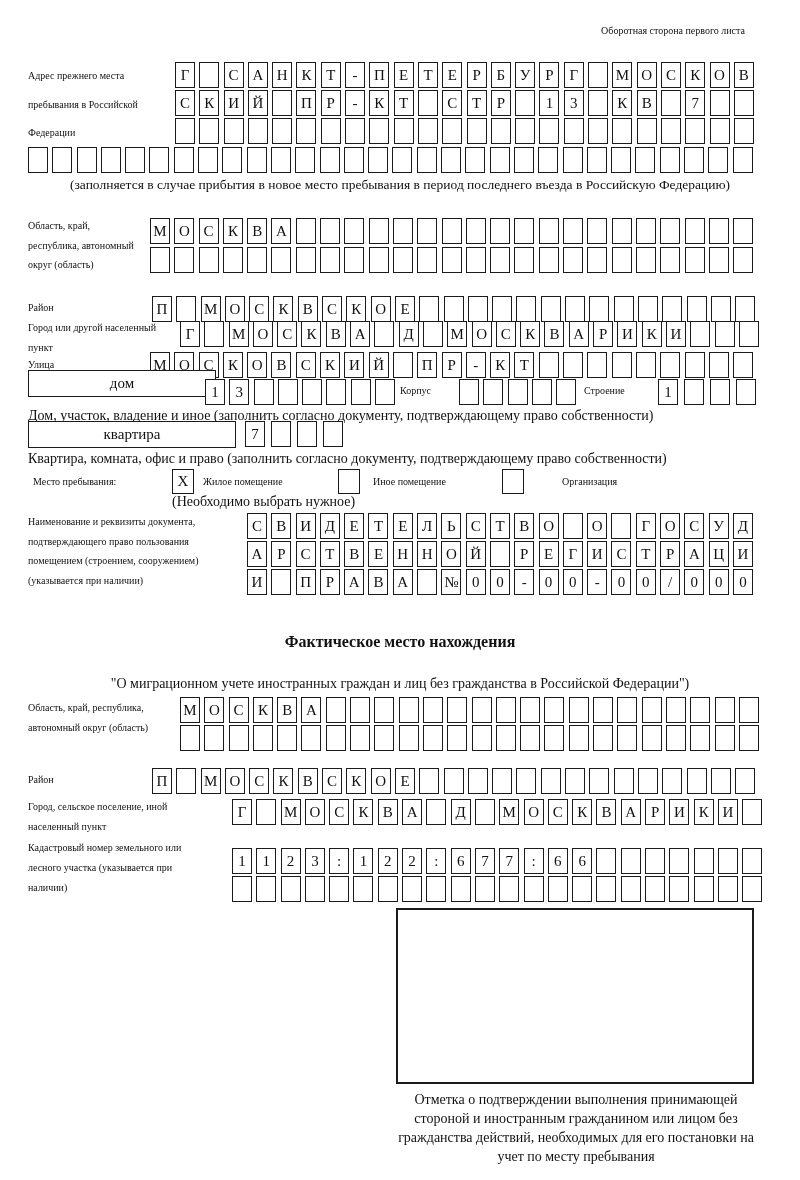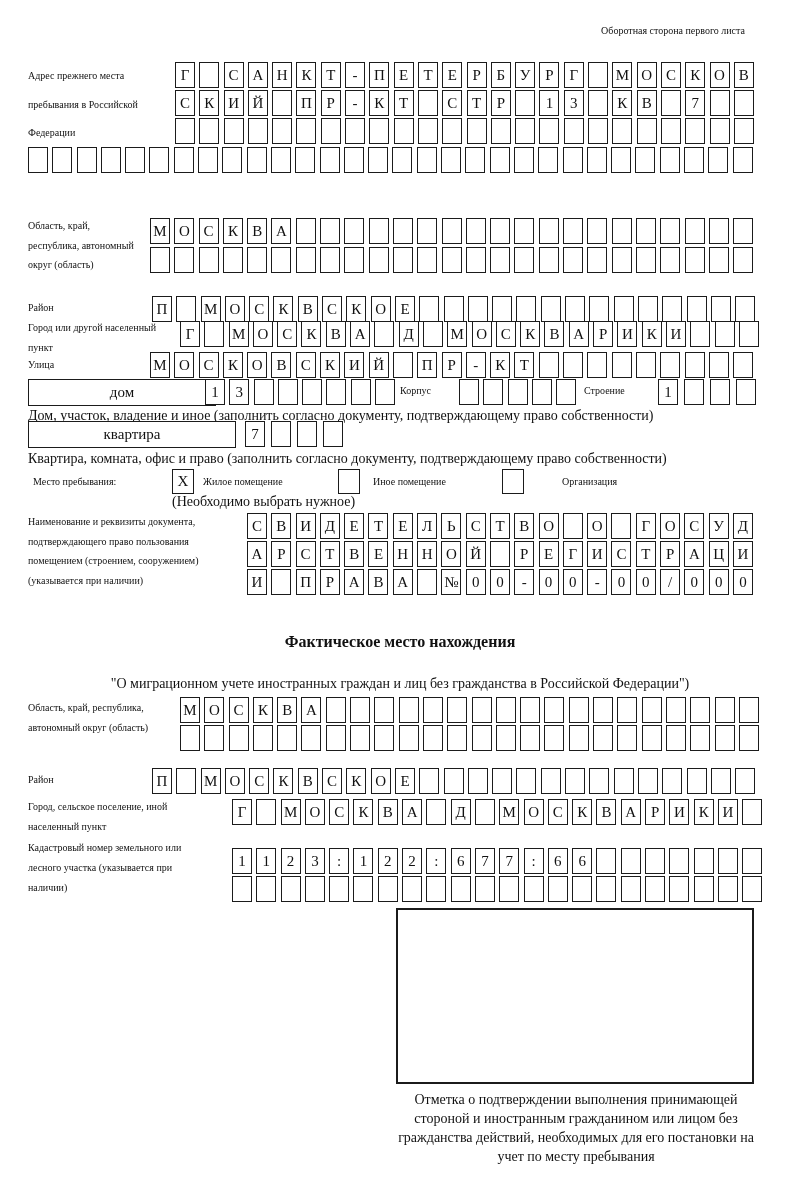--- a/index.html
+++ b/index.html
@@ -142,20 +142,21 @@
       <span class="cell"></span>
       <span class="cell"></span>
       <span class="cell"></span>
       <span class="cell"></span>
       <span class="cell"></span>
       <span class="cell"></span>
       <span class="cell"></span>
       <span class="cell"></span>
       <span class="cell"></span>
     </div>
+  <div class="abs caption center" style="top:176px;">(заполняется в случае прибытия в новое место пребывания в период последнего въезда в Российскую Федерацию)</div>
 
 
   <div class="abs label" style="top:216px; left:28px; width:112px; line-height:19.5px;">Область, край, республика, автономный округ (область)</div>
   <div class="cells" style="top:218px; left:150px;">
       <span class="cell">М</span>
       <span class="cell">О</span>
       <span class="cell">С</span>
       <span class="cell">К</span>
       <span class="cell">В</span>
       <span class="cell">А</span>
@@ -286,21 +287,21 @@
       <span class="cell"></span>
       <span class="cell"></span>
       <span class="cell"></span>
       <span class="cell"></span>
       <span class="cell"></span>
       <span class="cell"></span>
       <span class="cell"></span>
       <span class="cell"></span>
     </div>
 
-  <div class="bigbox" style="top:379px; left:28px; width:188px;">дом</div>
+  <div class="bigbox" style="top:370px; left:28px; width:188px;">дом</div>
   <div class="cells" style="top:379px; left:205px;">
       <span class="cell">1</span>
       <span class="cell">3</span>
       <span class="cell"></span>
       <span class="cell"></span>
       <span class="cell"></span>
       <span class="cell"></span>
       <span class="cell"></span>
       <span class="cell"></span>
     </div>

